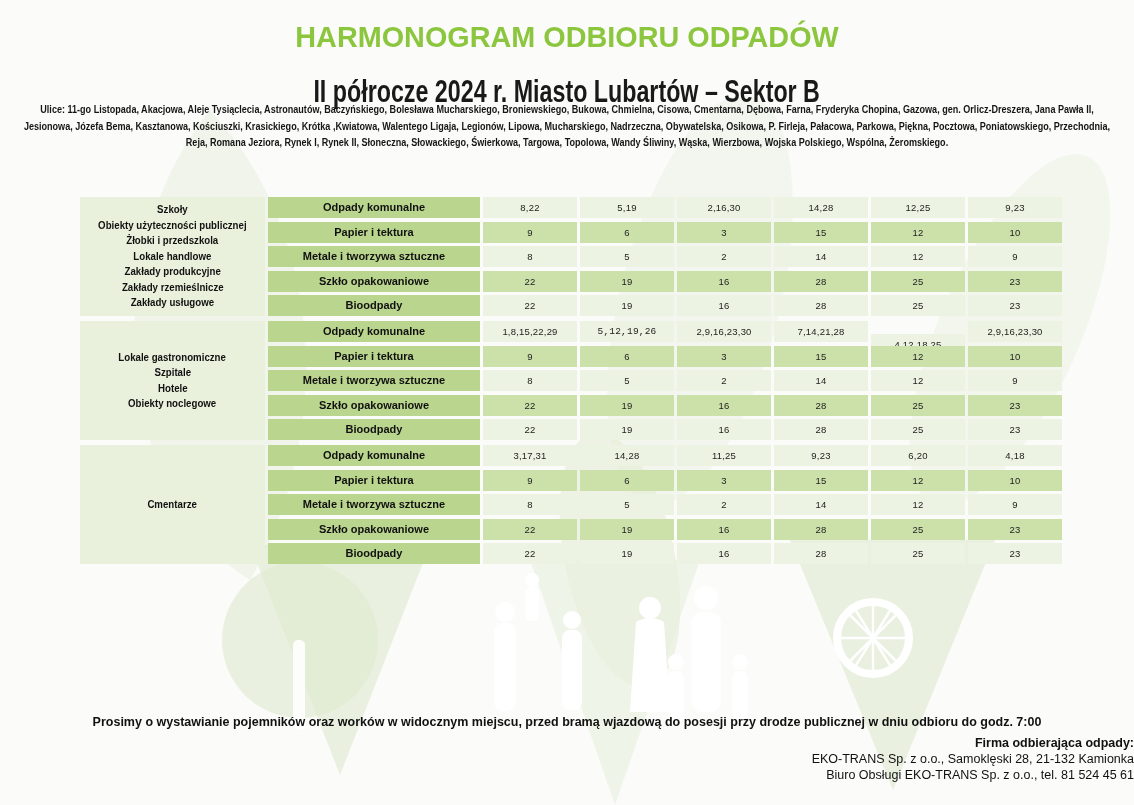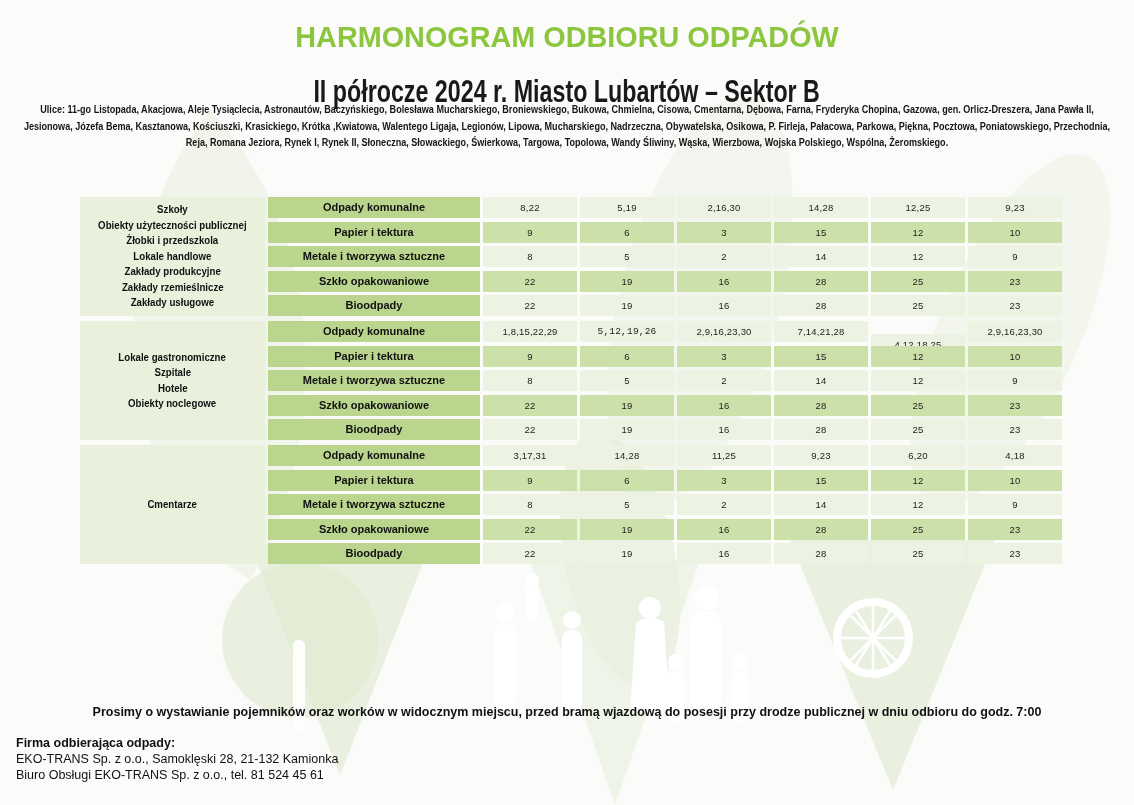--- a/index.html
+++ b/index.html
@@ -67,24 +67,24 @@
     background:var(--label-cell,#BAD58D);
   }
   .value{
     height:21px; line-height:21px; font-size:9.5px; color:#222;
     letter-spacing:0.2px;
   }
   .value.pale{background:var(--row-pale,#EDF3E2);}
   .value.green{background:var(--row-green,#CCE1A9);}
 
   .notice{
-    position:absolute; top:699px; left:0; right:0; margin:6px;
+    position:absolute; top:699px; left:0; right:0; margin:16px;
     text-align:center; font-size:12.5px; font-weight:bold; color:#111;
   }
-  .company{position:absolute; top:735px; left:16px; right:0; text-align:left;}
+  .company{position:absolute; top:735px; left:16px; right:0; text-align:right;}
   .company p{margin:0; font-size:12.5px; line-height:16px; color:#111;}
   .company .company-heading{font-weight:bold;}
 </style>
 </head>
 <body>
 
 <div class="page">
 
   <svg class="watermark" width="1134" height="805" viewBox="0 0 1134 805" aria-hidden="true">
 

